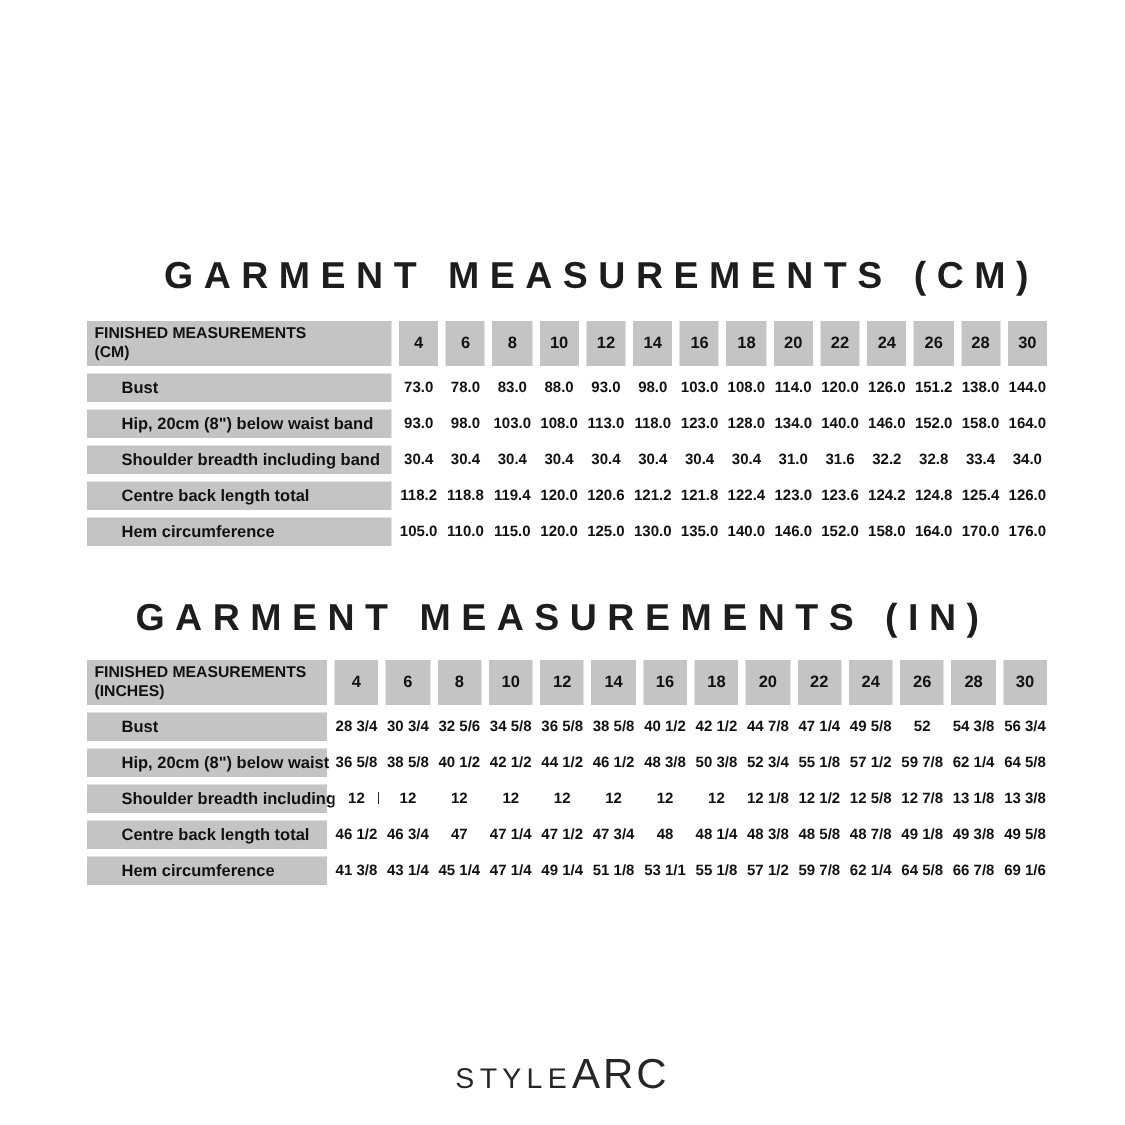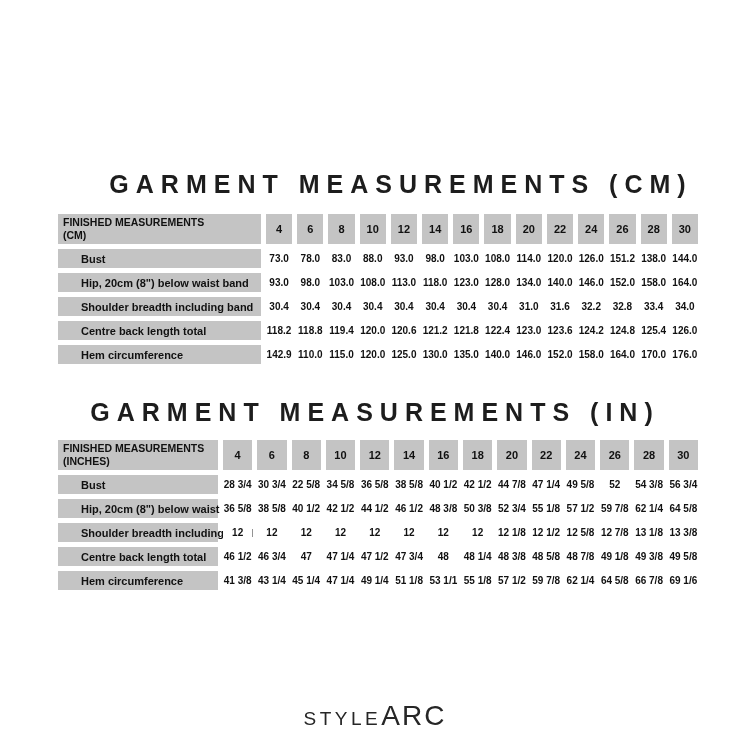--- a/index.html
+++ b/index.html
@@ -176,21 +176,21 @@
     <div class="cell dv">121.2</div>
     <div class="cell dv">121.8</div>
     <div class="cell dv">122.4</div>
     <div class="cell dv">123.0</div>
     <div class="cell dv">123.6</div>
     <div class="cell dv">124.2</div>
     <div class="cell dv">124.8</div>
     <div class="cell dv">125.4</div>
     <div class="cell dv">126.0</div>
     <div class="cell rl">Hem circumference</div>
-    <div class="cell dv">142.9</div>
+    <div class="cell dv">105.0</div>
     <div class="cell dv">110.0</div>
     <div class="cell dv">115.0</div>
     <div class="cell dv">120.0</div>
     <div class="cell dv">125.0</div>
     <div class="cell dv">130.0</div>
     <div class="cell dv">135.0</div>
     <div class="cell dv">140.0</div>
     <div class="cell dv">146.0</div>
     <div class="cell dv">152.0</div>
     <div class="cell dv">158.0</div>
@@ -216,21 +216,21 @@
     <div class="cell hc">18</div>
     <div class="cell hc">20</div>
     <div class="cell hc">22</div>
     <div class="cell hc">24</div>
     <div class="cell hc">26</div>
     <div class="cell hc">28</div>
     <div class="cell hc">30</div>
     <div class="cell rl">Bust</div>
     <div class="cell dv">28 3/4</div>
     <div class="cell dv">30 3/4</div>
-    <div class="cell dv">22 5/8</div>
+    <div class="cell dv">32 5/6</div>
     <div class="cell dv">34 5/8</div>
     <div class="cell dv">36 5/8</div>
     <div class="cell dv">38 5/8</div>
     <div class="cell dv">40 1/2</div>
     <div class="cell dv">42 1/2</div>
     <div class="cell dv">44 7/8</div>
     <div class="cell dv">47 1/4</div>
     <div class="cell dv">49 5/8</div>
     <div class="cell dv">52</div>
     <div class="cell dv">54 3/8</div>

